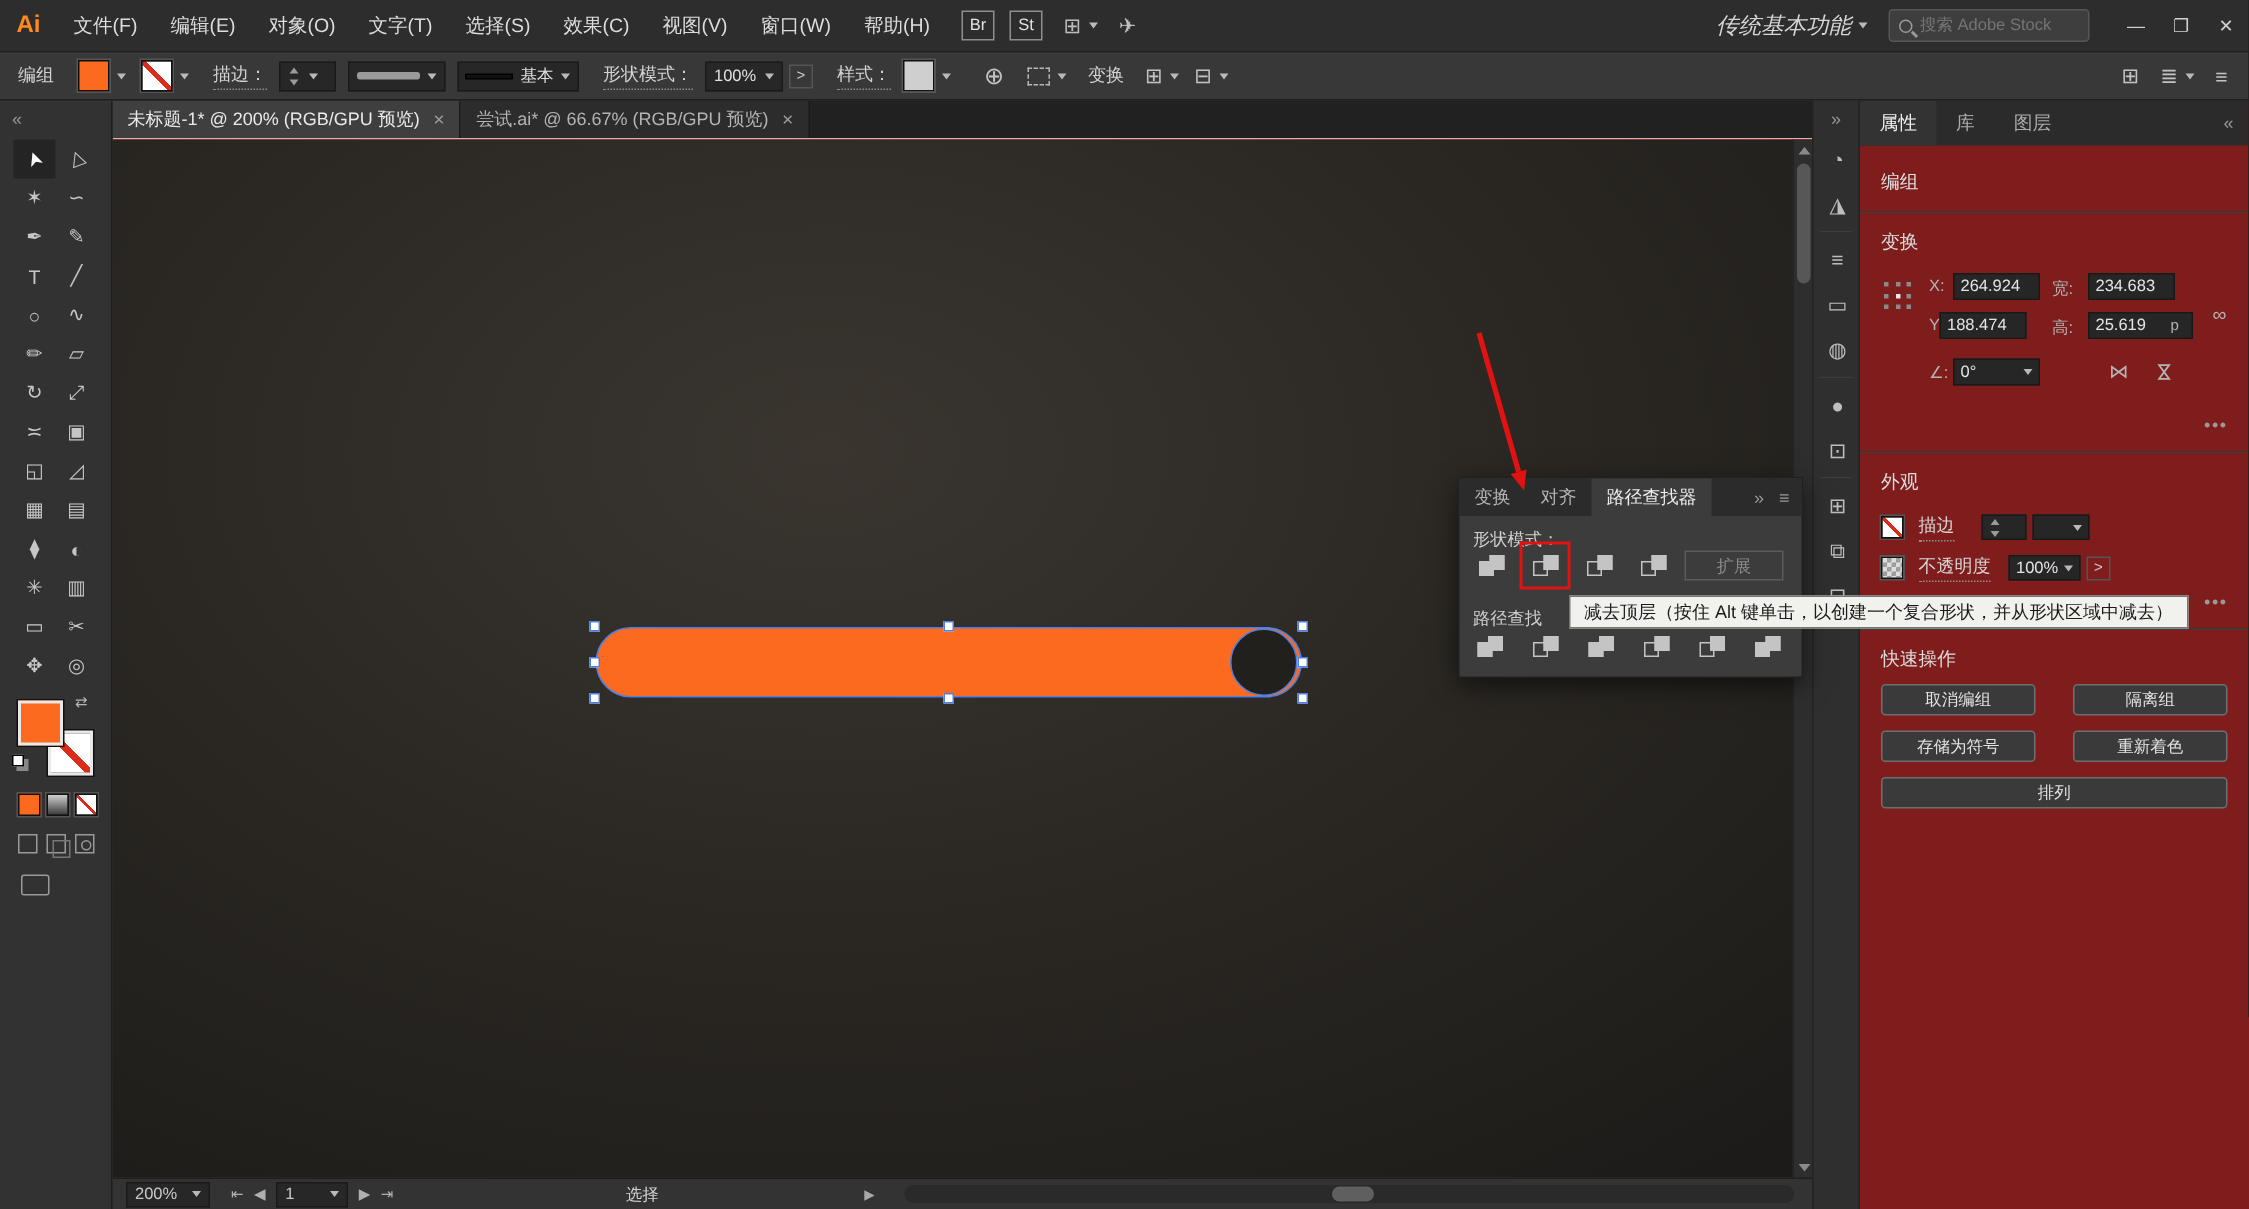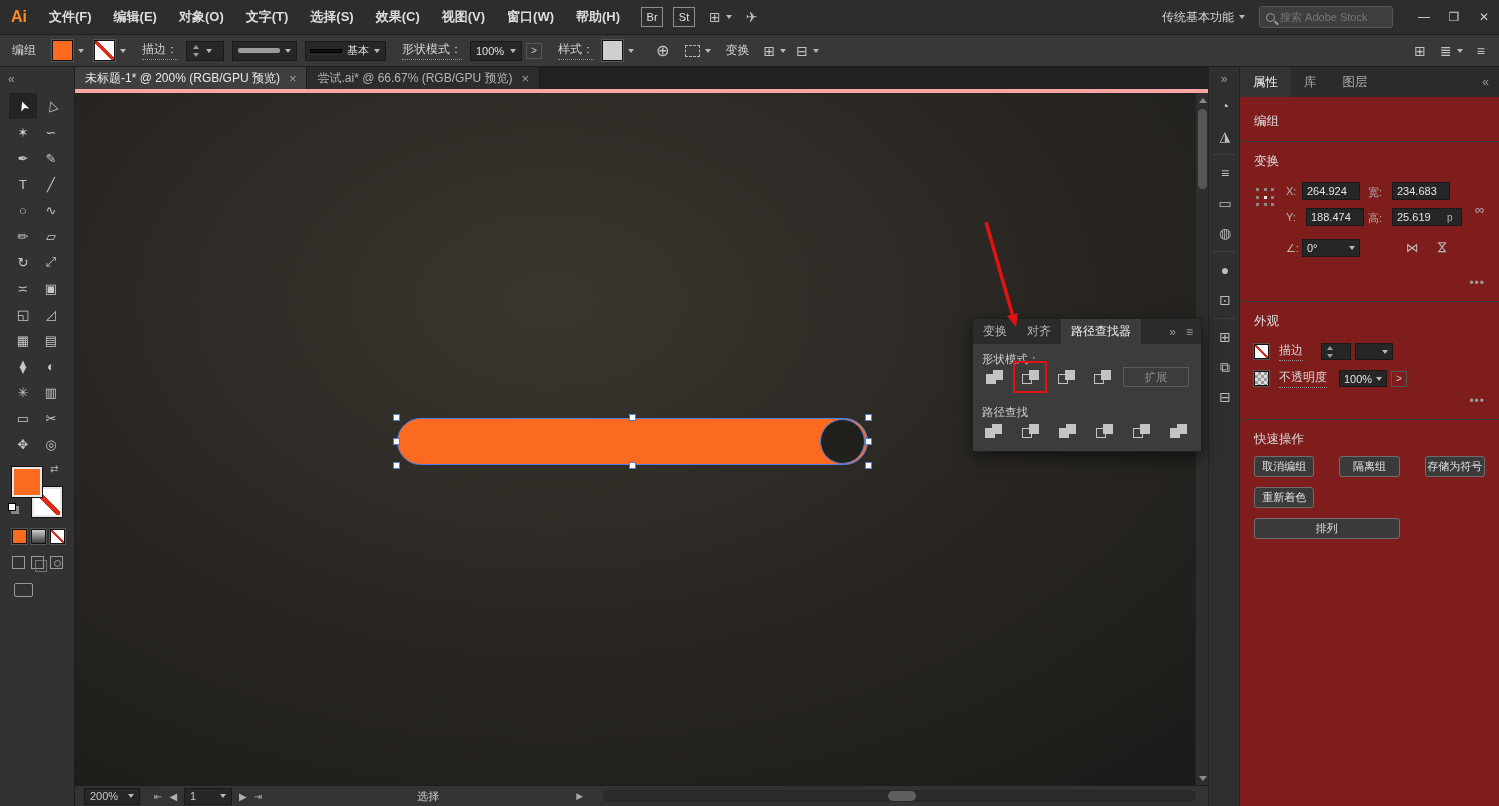--- a/index.html
+++ b/index.html
@@ -3,26 +3,26 @@
 <meta charset="utf-8">
 <style>
   * { margin:0; padding:0; box-sizing:border-box; }
   html,body { background:#1a1a1a; }
   body { font-family:"Liberation Sans","DejaVu Sans",sans-serif; }
   .app { position:relative; width:1499px; height:806px; background:#323232; overflow:hidden; color:#d6d6d6; font-size:12px; }
 
   
   .menubar { position:absolute; left:0; top:0; right:0; height:35px; background:#2d2d2d; border-bottom:1px solid #1f1f1f; display:flex; align-items:center; z-index:5; }
   .ai-logo { width:38px; text-align:center; color:#ff8a1e; font-weight:bold; font-size:16px; }
-  .menu-item { padding:0 11px; color:#dcdcdc; font-size:13px; height:35px; display:flex; align-items:center; cursor:default;font-weight:bold; }
+  .menu-item { padding:0 11px; color:#dcdcdc; font-size:13px; height:35px; display:flex; align-items:center; cursor:default; }
   .mini-btn { min-width:22px; height:20px; border:1px solid #8f8f8f; color:#e2e2e2; font-size:11px; display:flex; align-items:center; justify-content:center; margin-left:10px; padding:0 3px; }
   .mb-icon { color:#bdbdbd; font-size:14px; margin-left:14px; display:flex; align-items:center; }
   .dd-arrow { width:0; height:0; border-left:3.5px solid transparent; border-right:3.5px solid transparent; border-top:4px solid #b9b9b9; margin-left:5px; display:inline-block; }
   .mb-right { margin-left:auto; display:flex; align-items:center; }
-  .workspace { display:flex; align-items:center; color:#d6d6d6; font-size:12px; margin-right:14px; }
+  .workspace { display:flex; align-items:center; color:#d6d6d6; font-size:15px; margin-right:14px;font-style:italic; }
   .searchbox { width:134px; height:22px; background:#3e3e3e; border:1px solid #565656; border-radius:3px; display:flex; align-items:center; padding:0 6px; margin-right:16px; }
   .mag { position:relative; width:9px; height:9px; border:1.5px solid #9a9a9a; border-radius:50%; margin-right:5px; flex:none; }
   .mag::after { content:""; position:absolute; width:5px; height:1.5px; background:#9a9a9a; transform:rotate(45deg); left:7px; top:8px; }
   .searchbox input { background:transparent; border:none; outline:none; color:#bdbdbd; font-size:11px; width:100%; font-family:inherit; }
   .win-btn { width:30px; height:26px; display:flex; align-items:center; justify-content:center; color:#cfcfcf; font-size:12px; }
 
   
   .controlbar { position:absolute; left:0; top:35px; right:0; height:32px; background:#383838; border-bottom:1px solid #1f1f1f; display:flex; align-items:center; z-index:5; }
   .cb-label { color:#d2d2d2; font-size:12px; white-space:nowrap; }
   .link { border-bottom:1px dotted #8f8f8f; padding-bottom:1px; cursor:default; }
@@ -60,21 +60,21 @@
   .mode-color { background:#FB6A1E; }
   .mode-grad { background:linear-gradient(#cfcfcf,#3c3c3c); }
   .draw-modes { position:absolute; left:12px; top:489px; display:flex; gap:6px; }
   .draw-ic { width:13px; height:13px; border:1px solid #9a9a9a; position:relative; }
   .draw-ic.b::after { content:""; position:absolute; left:3px; top:3px; right:-4px; bottom:-4px; border:1px solid #777; }
   .draw-ic.c::after { content:""; position:absolute; left:3px; top:3px; width:5px; height:5px; border:1px solid #9a9a9a; border-radius:50%; }
   .screen-mode { position:absolute; left:14px; top:516px; width:19px; height:14px; border:1px solid #9a9a9a; border-radius:2px; }
 
   
   .docarea { position:absolute; left:75px; top:67px; width:1133px; bottom:0; }
-  .tabbar { height:26px; background:#212121; border-bottom:4px solid #fca5a5; display:flex; }
+  .tabbar { height:26px; background:#212121; border-bottom:1px solid #fca5a5; display:flex; }
   .tab { display:flex; align-items:center; padding:0 10px; font-size:12px; color:#b4b4b4; background:#2c2c2c; border-right:1px solid #191919; white-space:nowrap; }
   .tab.active { background:#3f3f3f; color:#e9e9e9; }
   .tab-close { margin-left:9px; color:#9d9d9d; font-size:13px; }
   .canvas { position:absolute; left:0; top:26px; right:0; bottom:21px; overflow:hidden;
     background:radial-gradient(ellipse 950px 620px at 42% 30%, #3a352f 0%, #2b2823 48%, #1d1b19 100%); }
   .sel-shape { position:absolute; left:322px; top:325px; width:471px; height:47px; }
   .pill { position:absolute; left:0; top:0; width:471px; height:47px; border-radius:24px; background:#FB6A1E; border:1px solid #4d80e6; }
   .cut-circle { position:absolute; left:423px; top:1px; width:45px; height:45px; border-radius:50%; background:#21201d; border:1px solid #4d80e6; }
   .handle { position:absolute; width:7px; height:7px; background:#ffffff; border:1px solid #4d80e6; }
   .vscroll { position:absolute; right:0; top:0; bottom:0; width:13px; background:#2e2e2e; border-left:1px solid #222; }
@@ -117,21 +117,21 @@
   .link-icon { position:absolute; left:221px; top:24px; color:#b5b5b5; font-size:13px; }
   .flip { position:absolute; color:#b5b5b5; font-size:13px; }
   .rot90 { transform:rotate(90deg); display:inline-block; }
   .unit { position:absolute; color:#b3b3b3; font-size:10px; }
   .app-row { display:flex; align-items:center; height:27px; }
   .mini-sw { width:15px; height:15px; border:1px solid #111; box-shadow:0 0 0 1px #555; margin-right:10px; flex:none; }
   .mini-sw.fillc { background:#FB6A1E; }
   .checker { background-color:#ddd; background-image:linear-gradient(45deg,#999 25%,transparent 25%,transparent 75%,#999 75%),linear-gradient(45deg,#999 25%,transparent 25%,transparent 75%,#999 75%); background-size:6px 6px; background-position:0 0,3px 3px; }
   .app-row .cluster { display:flex; align-items:center; margin-left:18px; }
   .app-row .field { position:static; }
-  .qa-grid { display:grid; grid-template-columns:1fr 1fr 1fr; gap:10px 25px; margin-top:8px; }
+  .qa-grid { display:grid; grid-template-columns:1fr 1fr; gap:10px 25px; margin-top:8px; }
   .qa-btn { background:#3a3a3a; border:1px solid #6e6e6e; border-radius:3px; height:21px; font-size:11px; color:#e2e2e2; display:flex; align-items:center; justify-content:center; }
   .qa-wide { grid-column:1 / span 2; }
 
   
   .pf-panel { position:absolute; left:972px; top:318px; width:230px; height:134px; background:#3c3c3c; border:1px solid #202020; box-shadow:0 5px 16px rgba(0,0,0,.55); z-index:20; }
   .pf-tabs { height:25px; background:#2b2b2b; display:flex; align-items:center; }
   .pf-tab { padding:0 10px; height:100%; display:flex; align-items:center; color:#b5b5b5; font-size:12px; white-space:nowrap; }
   .pf-tab.active { background:#3c3c3c; color:#ededed; }
   .pf-ctl { margin-left:auto; color:#9a9a9a; padding:0 5px; }
   .pf-ctl.last { margin-left:0; padding-right:8px; }
@@ -454,21 +454,21 @@
             <i></i>
           <i></i>
             <i></i>
             <i></i>
         </span>
         <span class="lbl" style="left:32px; top:7px;">X:</span>
         <span class="field" style="left:48px; top:4px;">264.924</span>
         <span class="lbl" style="left:114px; top:7px;">宽:</span>
         <span class="field" style="left:138px; top:4px;">234.683</span>
         <span class="lbl" style="left:32px; top:33px;">Y:</span>
-        <span class="field" style="left:52px; top:30px;">188.474</span>
+        <span class="field" style="left:39px; top:30px;">188.474</span>
         <span class="lbl" style="left:114px; top:33px;">高:</span>
         <span class="field" style="left:138px; top:30px; width:70px;">25.619</span>
         <span class="unit" style="left:193px; top:34px;">p</span>
         <span class="link-icon">∞</span>
         <span class="lbl" style="left:32px; top:64px;">∠:</span>
         <span class="field" style="left:48px; top:61px;">
             <span>0°</span>
             <span class="dd-arrow"></span>
           </span>
         <span class="flip" style="left:152px; top:62px;">⋈</span>
@@ -582,19 +582,20 @@
         </span>
       </span>
     <span class="pf-btn2" style="left:193px;">
         <span class="pfi solid">
           <i class="bk"></i>
           <i class="fr"></i>
         </span>
       </span>
   </div>
 
+  <div class="tooltip">减去顶层（按住 Alt 键单击，以创建一个复合形状，并从形状区域中减去）</div>
 
   <svg class="annot" width="1499" height="806" viewBox="0 0 1499 806">
     <line x1="986" y1="222" x2="1012.4" y2="314.5" stroke="#e01212" stroke-width="3.5"></line>
     <polygon points="1016,327 1017.7,313 1007.1,316" fill="#e01212"></polygon>
   </svg>
 
 </div>
 
 </body></html>

